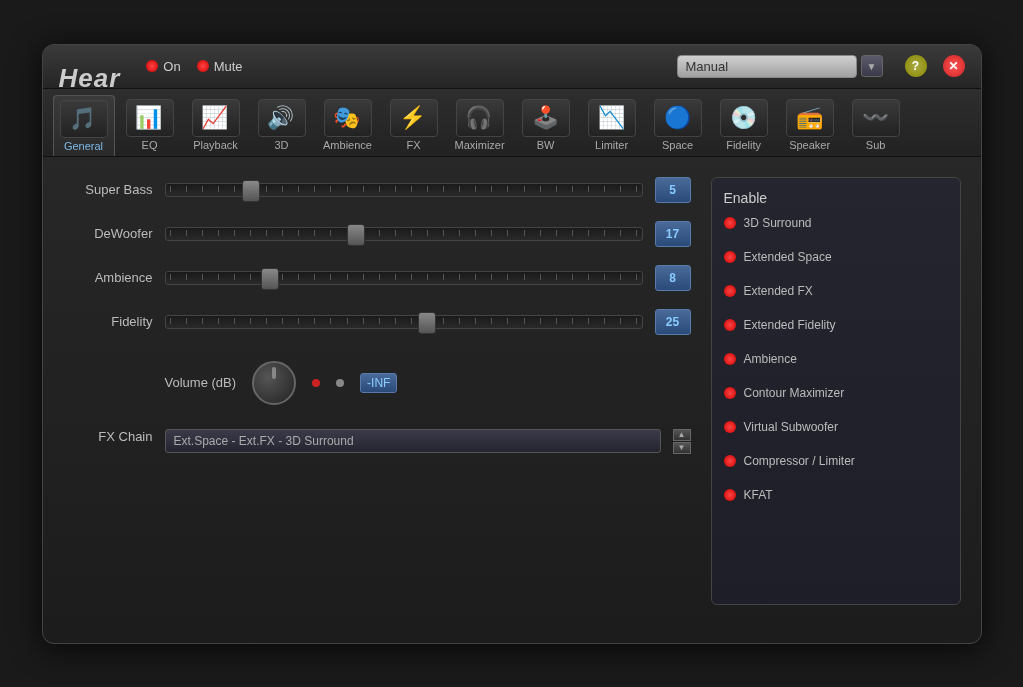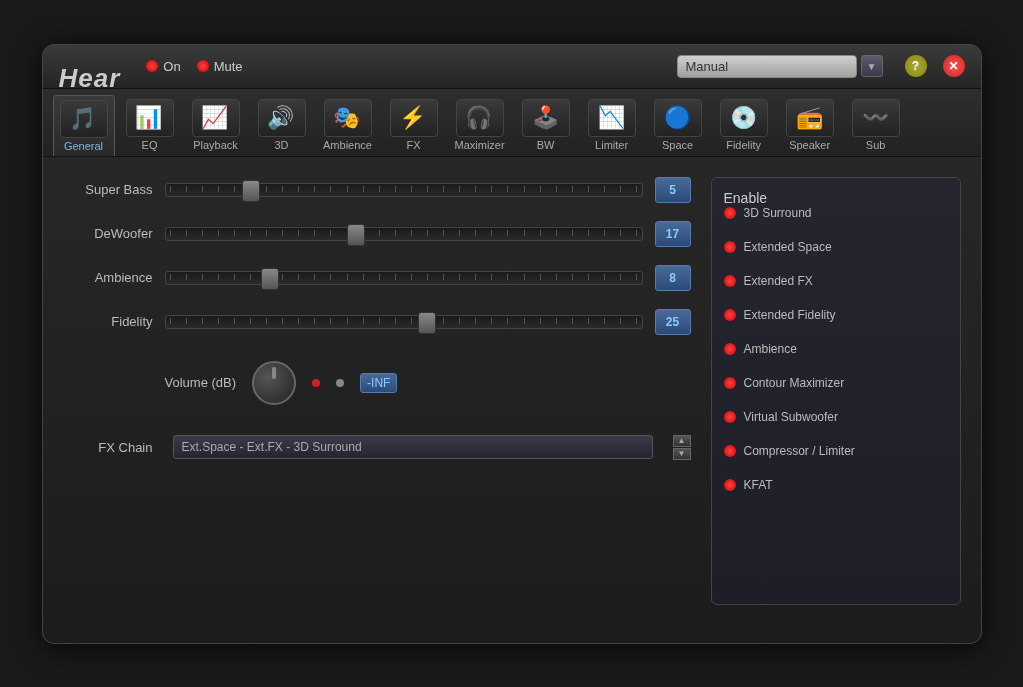--- a/index.html
+++ b/index.html
@@ -282,23 +282,23 @@
     }
     .volume-dot {
       width: 8px;
       height: 8px;
       background: #888;
       border-radius: 50%;
     }
     
     .fx-chain-row {
       display: flex;
-      align-items: center;
-      gap: 20px;
-      margin-top: 12px;
+      align-items: flex-start;
+      gap: 12px;
+      margin-top: 6px;
     }
     .fx-chain-label {
       color: #bbb;
       font-size: 13px;
       width: 90px;
       text-align: right;
     }
     .fx-chain-value {
       flex: 1;
       background: linear-gradient(180deg, #3a3a4a, #252530);
@@ -329,21 +329,21 @@
     .right-panel {
       width: 250px;
       background: linear-gradient(180deg, #252530, #1e1e28);
       border: 1px solid #444;
       border-radius: 6px;
       padding: 12px;
     }
     .enable-title {
       color: #ccc;
       font-size: 14px;
-      margin-bottom: 0;
+      margin-bottom: 10px;
     }
     .enable-list {
       display: flex;
       flex-direction: column;
       gap: 20px;
     }
     .enable-item {
       display: flex;
       align-items: center;
       gap: 8px;

